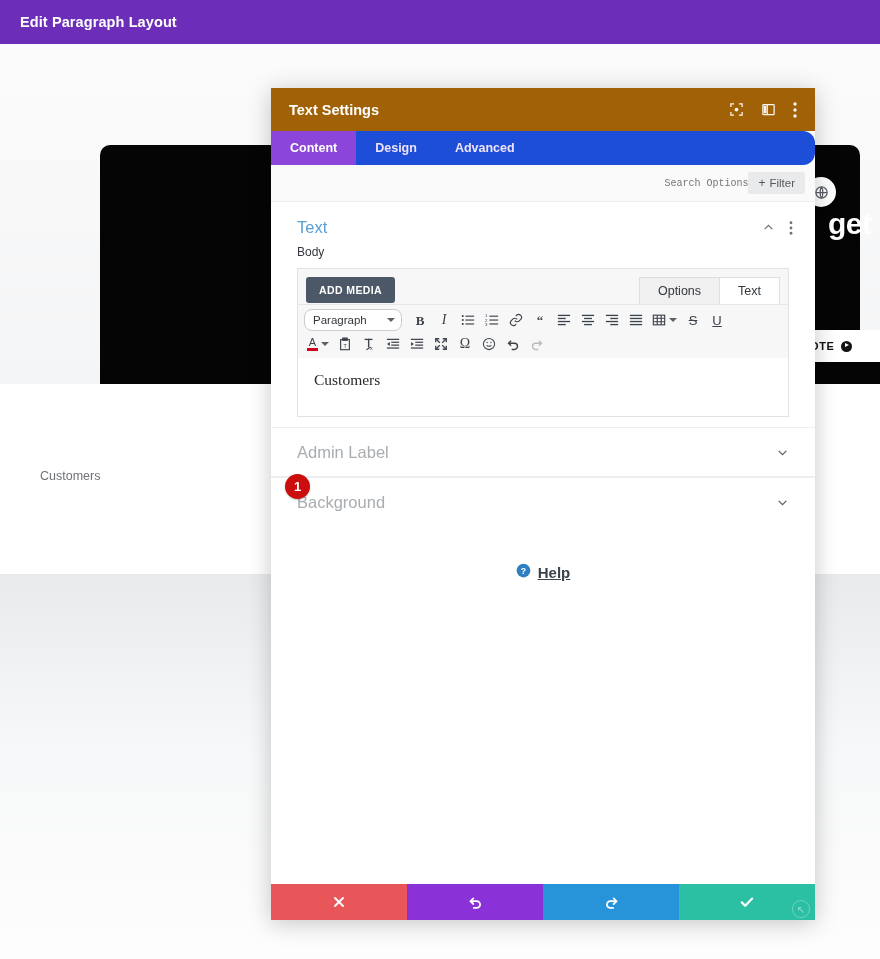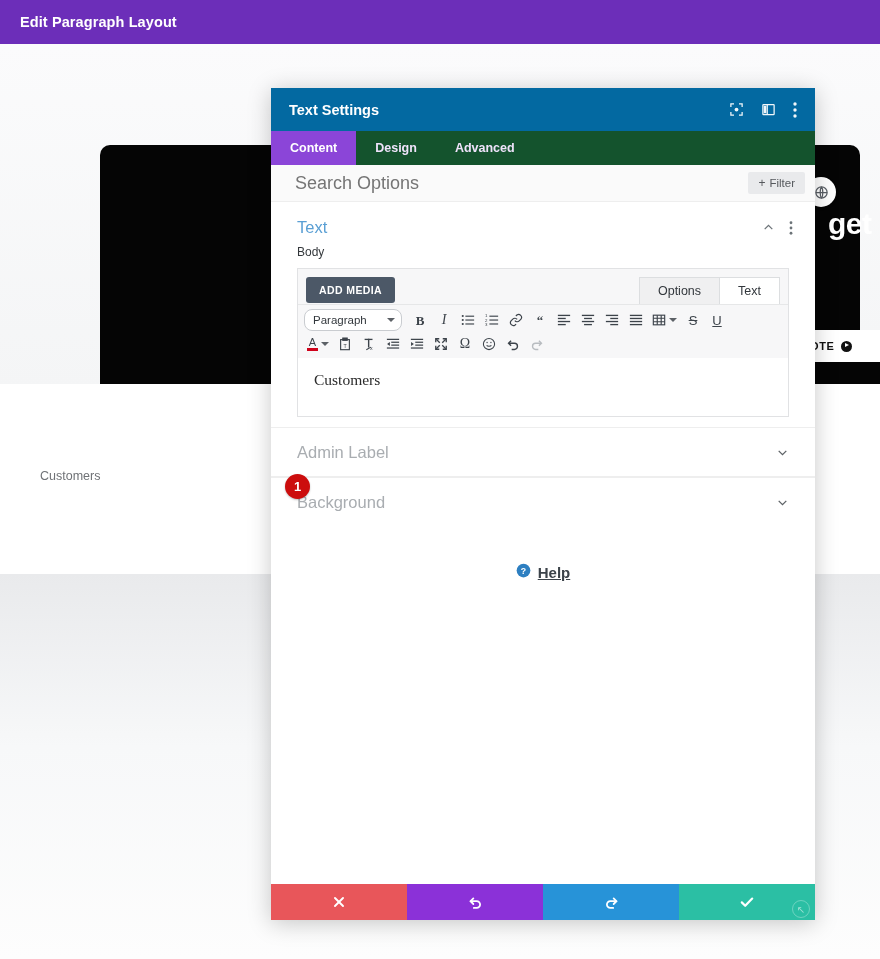--- a/index.html
+++ b/index.html
@@ -84,46 +84,46 @@
 
   
   #modal {
     position:absolute; left:271px; top:88px; width:544px; height:832px;
     background:#ffffff;
     box-shadow:0 3px 22px rgba(0,0,0,.22);
     display:flex; flex-direction:column;
     overflow:hidden;
   }
   .modal-head {
-    background:#0369a1; height:43px; flex:0 0 43px;
+    background:#a16207; height:43px; flex:0 0 43px;
     display:flex; align-items:center; padding:0 18px;
   }
   .modal-head .mtitle {
     color:#fff; font-size:14.5px; font-weight:bold; flex:1;
   }
   .head-icons { display:flex; align-items:center; gap:17px; }
   .head-icons .hi { opacity:.95; cursor:pointer; line-height:0; }
 
   .tabs {
-    background:#14532d; height:34px; flex:0 0 34px; display:flex;
+    background:#1d4ed8; height:34px; flex:0 0 34px; display:flex;border-radius:12px;
   }
   .tab {
     padding:0 19px; display:flex; align-items:center;
     color:#efe3fb; font-size:12.5px; font-weight:bold; cursor:pointer;
   }
   .tab.active { background:#8b45d8; color:#ffffff; }
 
   .searchbar {
     flex:0 0 37px; height:37px; background:#fafafa;
     border-bottom:1px solid #eeeeee;
     display:flex; align-items:center; padding:0 10px 0 24px;
   }
   .searchbar .sinput {
     flex:1; border:none; outline:none; background:transparent;
-    font-size:18px; color:#8d9094; font-family:Liberation Sans, sans-serif;
+    font-size:10px; color:#8d9094; font-family:Liberation Mono, monospace;text-align:right;
   }
   .filter-btn {
     background:#e9eaec; border-radius:2px; color:#55585c;
     font-size:11.5px; padding:5px 10px; display:flex; align-items:center; gap:4px;
     cursor:pointer; white-space:nowrap;
   }
   .filter-btn .plus { font-size:12px; line-height:1; }
 
   .modal-body { flex:1; overflow:hidden; background:#fff; position:relative; }
 

